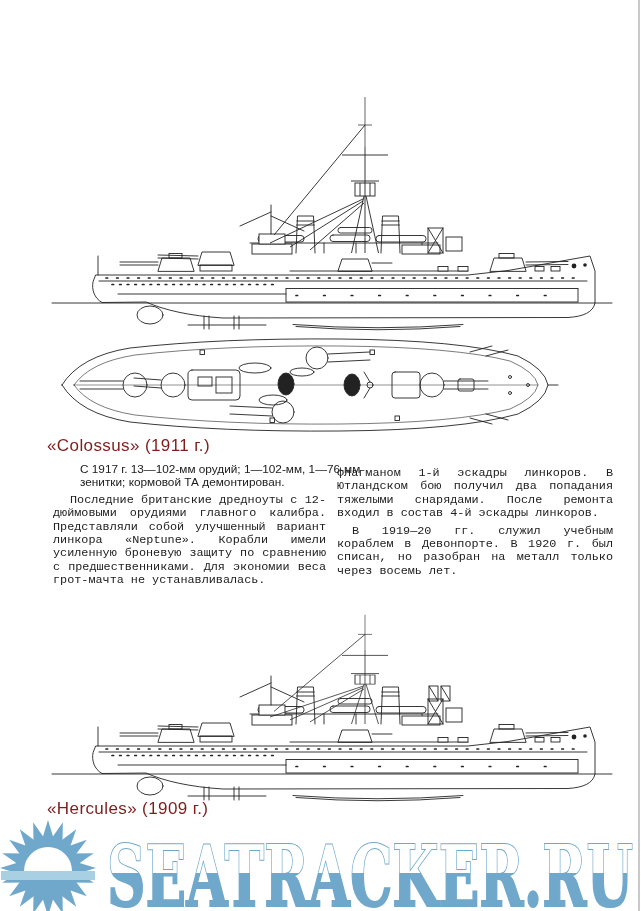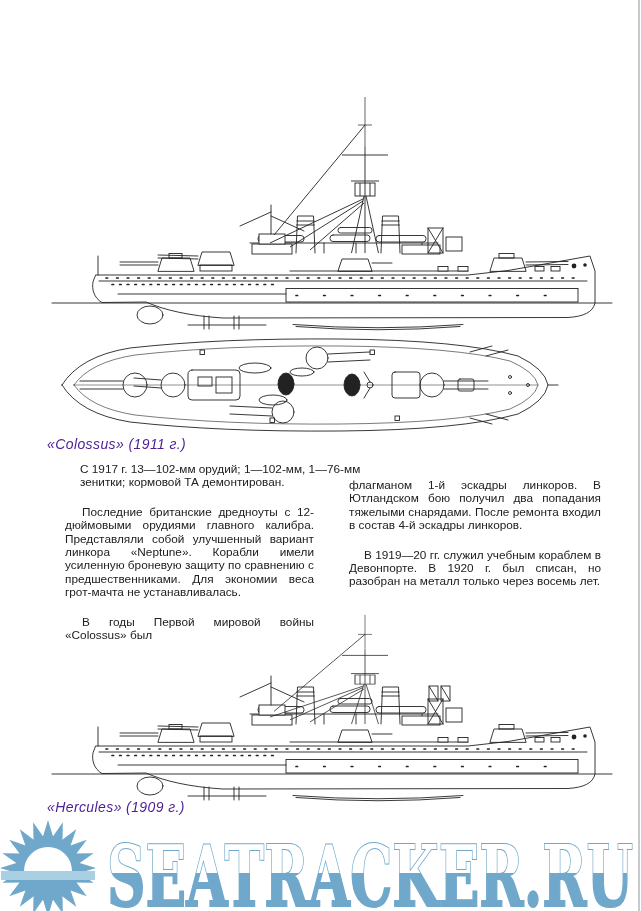--- a/index.html
+++ b/index.html
@@ -4,29 +4,28 @@
 <style>
   html,body{margin:0;padding:0;}
   body{
     width:641px;height:911px;position:relative;overflow:hidden;
     background:#ffffff;
     font-family:"Liberation Sans", sans-serif;
     color:#1f1f1f;
   }
   .abs{position:absolute;}
   .caption{
-    font-size:14px;letter-spacing:.4px;color:#4c1d95;
+    font-size:17px;letter-spacing:.4px;color:#7f1d1d;
     white-space:nowrap;
-    font-style:italic;
   }
   .col{
     font-size:11.8px;line-height:13.4px;color:#202020;
     text-align:justify;
   }
-  .col p{margin:16px;}
+  .col p{margin:4px;font-family:Liberation Mono, monospace;}
   .spec{margin-left:31px;text-align:left;}
   .spec div{white-space:nowrap;}
   .indent17{text-indent:17px;}
   .indent15{text-indent:15px;}
   .mt{margin-top:13px;}
   .scan-edge{
     position:absolute;top:0;bottom:0;right:1px;width:2px;background:#c9c9c9;
   }
   svg{display:block;}
   figure{margin:0;}
@@ -179,21 +178,20 @@
 </figure>
 
 <div class="abs caption" style="left:47px;top:436px;">«Colossus» (1911 г.)</div>
 
 <div class="abs col" style="left:49px;top:463px;width:281px;">
   <div class="spec">
     <div>С 1917 г. 13—102-мм орудий; 1—102-мм, 1—76-мм</div>
     <div>зенитки; кормовой ТА демонтирован.</div>
   </div>
   <p class="indent17 mt">Последние британские дредноуты с 12-дюймовыми орудиями главного калибра. Представляли собой улучшенный вариант линкора «Neptune». Корабли имели усиленную броневую защиту по сравнению с предшественниками. Для экономии веса грот-мачта не устанавливалась.</p>
-  <p class="indent17">В годы Первой мировой войны «Colossus» был</p>
 </div>
 
 <div class="abs col" style="left:333px;top:463px;width:284px;">
   <p>флагманом 1-й эскадры линкоров. В Ютландском бою получил два попадания тяжелыми снарядами. После ремонта входил в состав 4-й эскадры линкоров.</p>
   <p class="indent15">В 1919—20 гг. служил учебным кораблем в Девонпорте. В 1920 г. был списан, но разобран на металл только через восемь лет.</p>
 </div>
 
 <figure class="abs" style="left:38px;top:556px;">
   <svg width="580" height="250" viewBox="0 0 580 250">
     <use href="#ship-hull" xlink:href="#ship-hull"></use>

